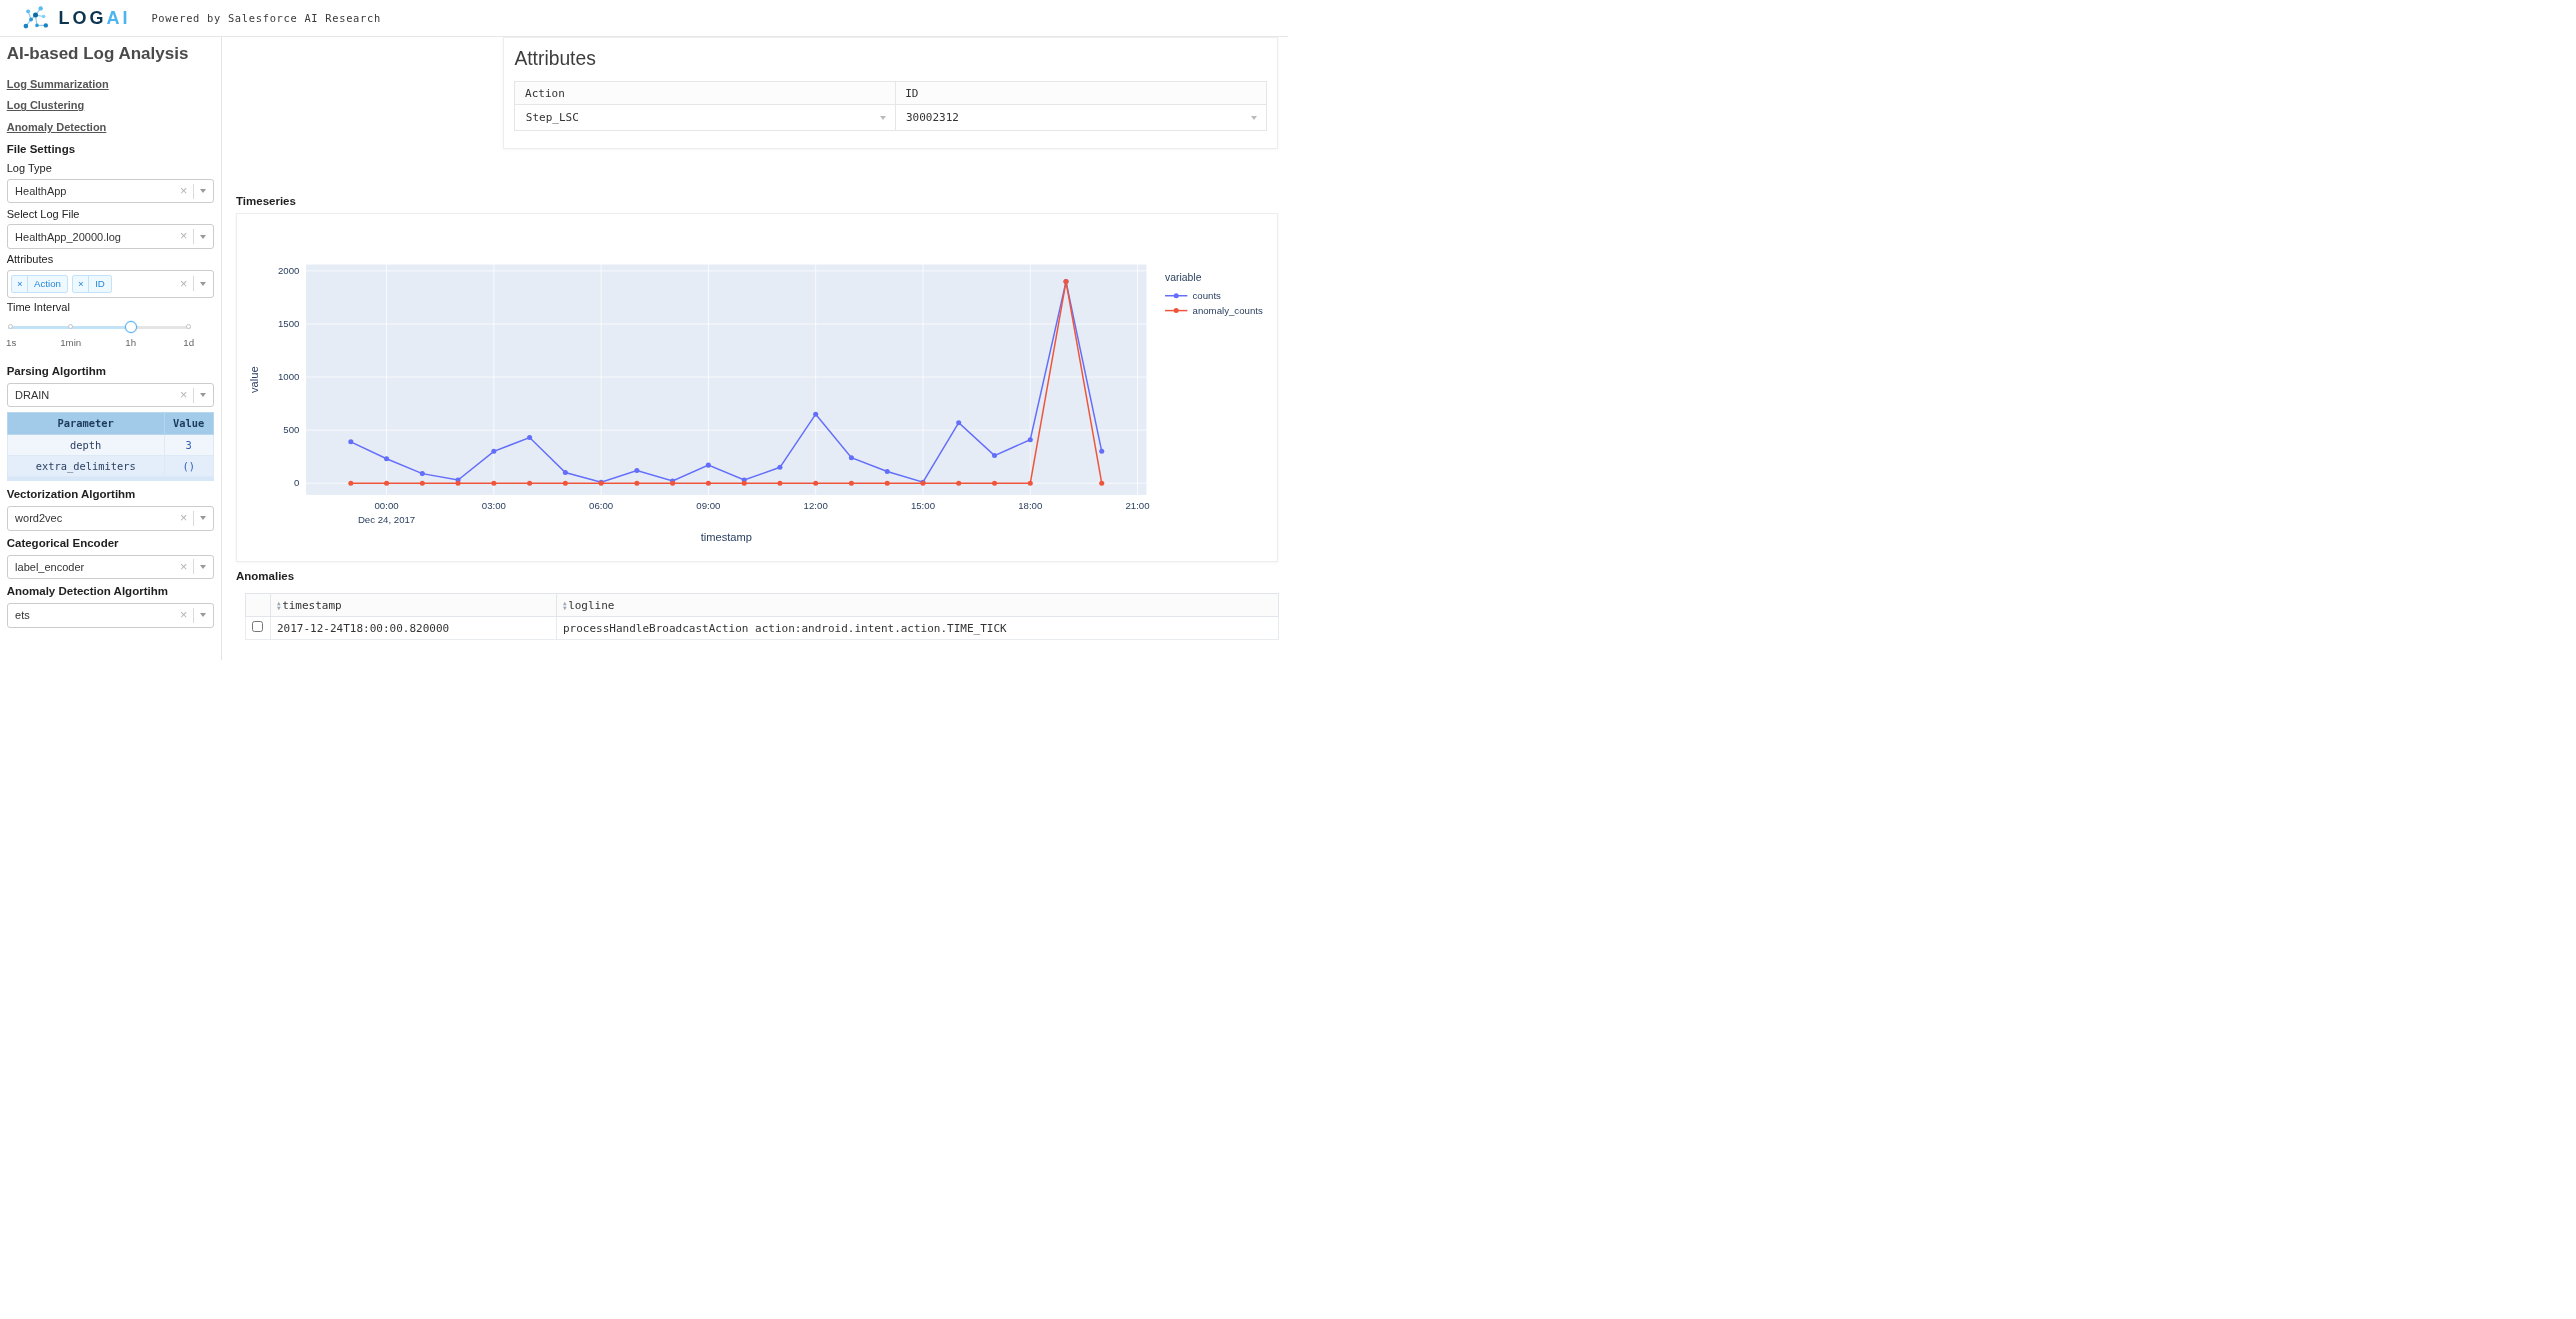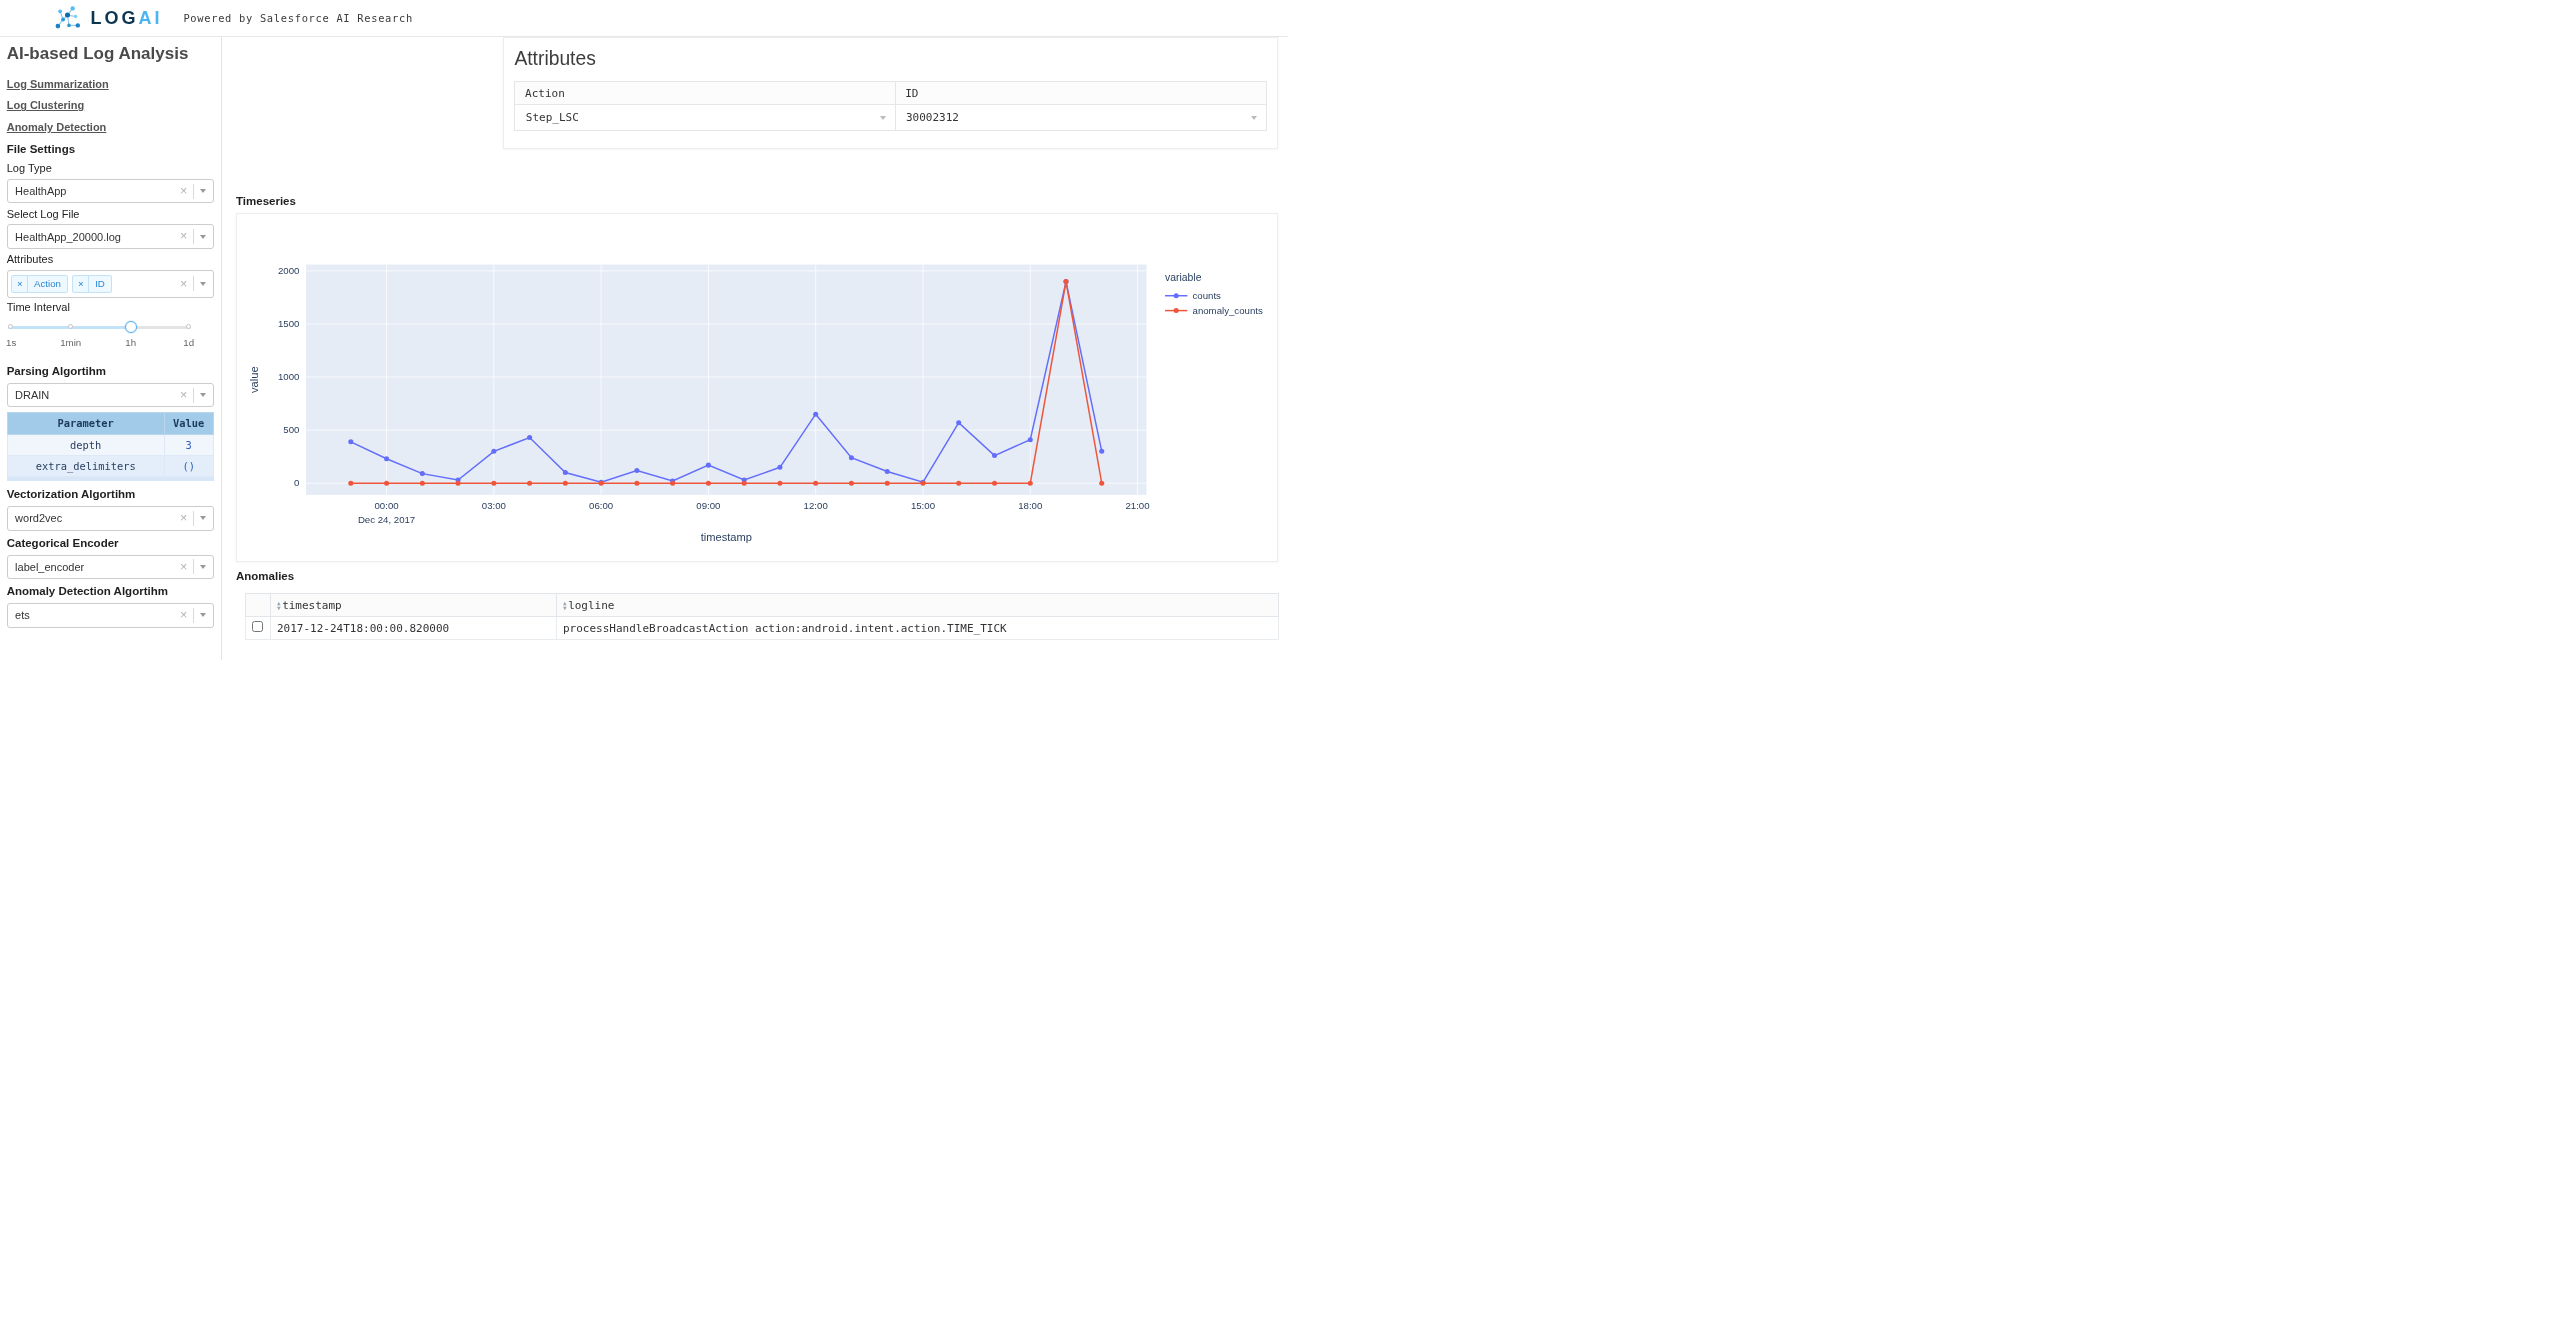--- a/index.html
+++ b/index.html
@@ -1,21 +1,21 @@
 <!DOCTYPE html>
 <html style="font-size:12px"><head>
 <meta charset="utf-8">
 <style>
   * { margin:0; padding:0; box-sizing:border-box; }
   html,body { background:#fff; font-family:"Liberation Sans",sans-serif; }
   .app { position:relative; width:1288px; height:660px; overflow:hidden; background:#fff; }
 
   
   .header { position:absolute; top:0; left:0; width:100%; height:37px; background:#fff;
-            border-bottom:0.7px solid #e7e7e7; display:flex; align-items:center; padding-left:52px; z-index:20; }
+            border-bottom:0.7px solid #e7e7e7; display:flex; align-items:center; padding-left:20px; z-index:20; }
   .logo { display:flex; align-items:center; gap:7.4px; }
   .logo-text { font-size:18px; font-weight:bold; letter-spacing:3px; color:#0d3550; }
   .logo-text .ai { color:#4cb4f0; }
   .tagline { margin-left:21px; font-family:"DejaVu Sans Mono",monospace; font-size:10.4px; color:#3a3a3a; letter-spacing:0.7px; }
 
   
   .sidebar { position:absolute; top:37px; left:0; width:222px; bottom:0; background:#fff;
              border-right:0.7px solid #e3e3e3; padding:7.4px 6.7px 0 6.7px; overflow:hidden; }
   .sidebar h1 { font-size:17px; font-weight:600; color:#4a4a4a; margin-bottom:13.4px; }
   .nav-link { display:block; font-size:11px; font-weight:bold; color:#555; text-decoration:underline; margin-bottom:9.7px; cursor:pointer; }

